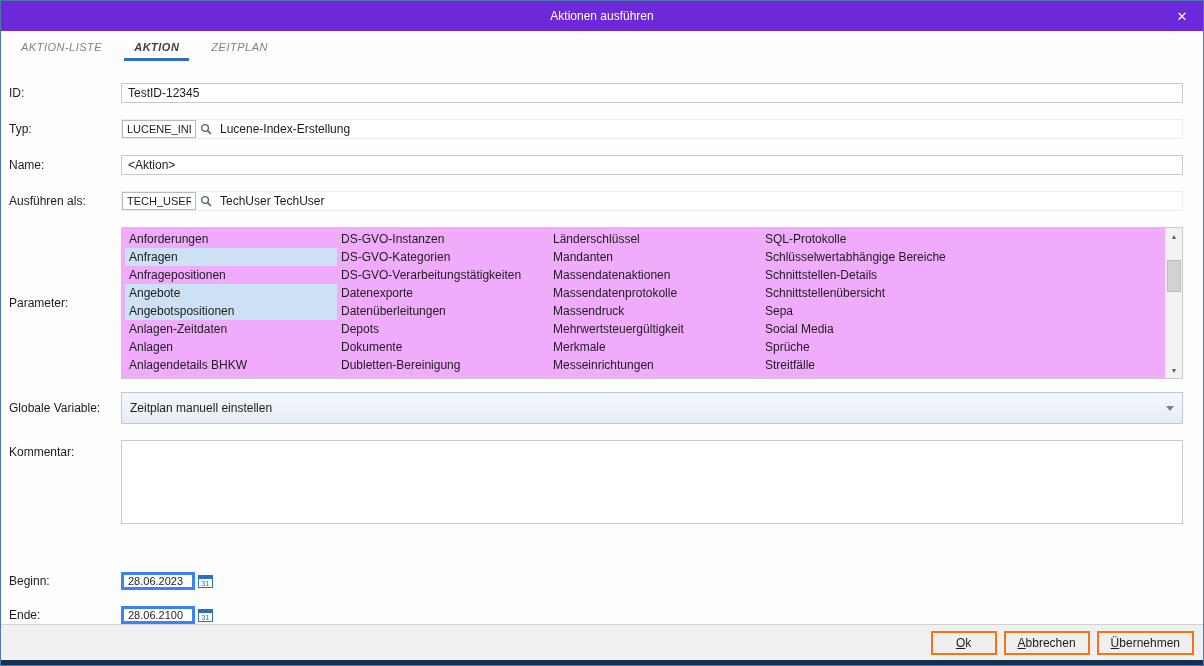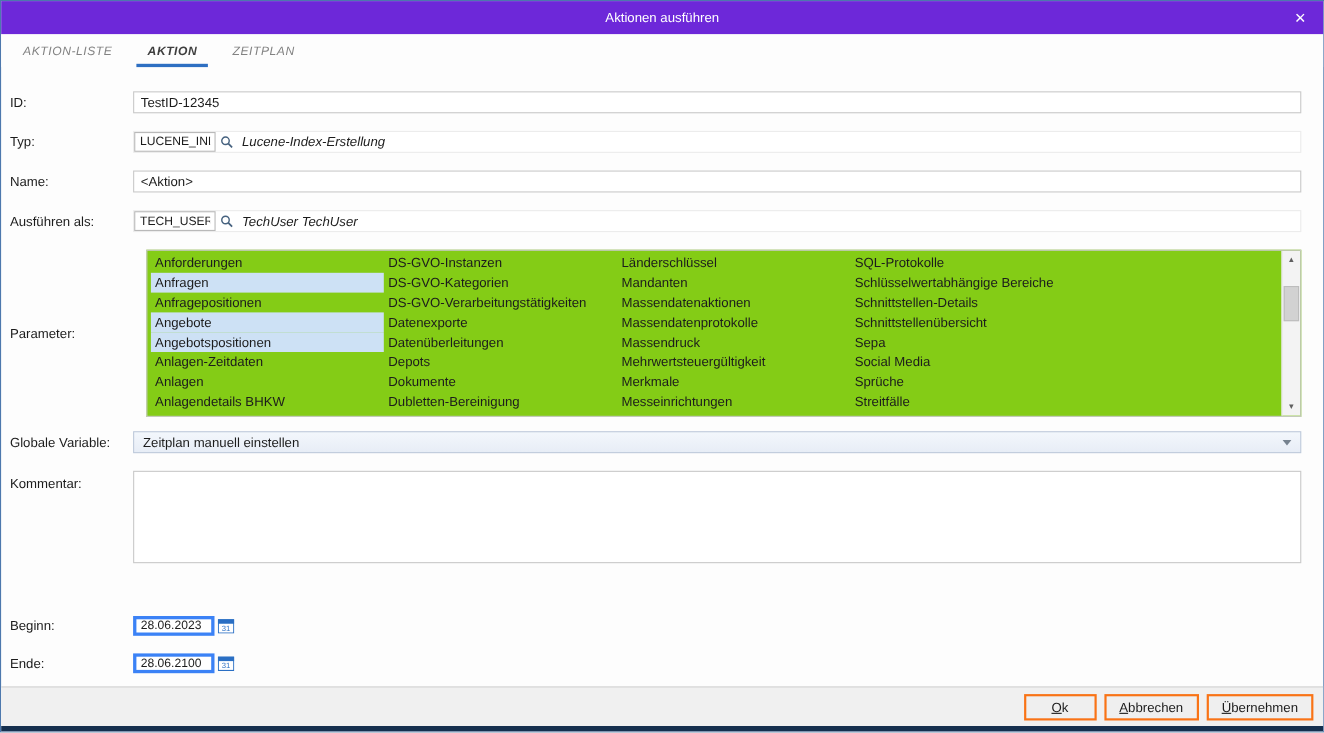--- a/index.html
+++ b/index.html
@@ -19,34 +19,34 @@
 
   .form{flex:1;padding:22px 20px 0 8px;overflow:hidden;}
   .frow{display:flex;align-items:center;margin-bottom:16px;}
   .flabel{flex:0 0 112px;font-size:12px;color:#1c1c1c;}
 
   .text-input{flex:1;height:20px;border:1px solid #c9c9c9;background:#fff;font-family:inherit;font-size:12px;color:#1c1c1c;padding:0 6px;outline:none;}
 
   .lookup-row{flex:1;display:flex;align-items:center;height:20px;border:1px solid #ececec;background:#fff;}
   .code-input{width:74px;height:18px;border:1px solid #b9b9b9;font-family:inherit;font-size:11px;color:#1c1c1c;padding:0 4px;outline:none;}
   .lookup-btn{width:20px;height:18px;display:flex;align-items:center;justify-content:center;cursor:pointer;}
-  .lookup-display{font-size:12px;color:#1c1c1c;margin-left:4px;white-space:nowrap;font-style:italic;}
+  .lookup-display{font-size:12px;color:#1c1c1c;margin-left:4px;white-space:nowrap;}
 
   .param-row{margin-bottom:13px;}
-  .param-list{flex:1;height:152px;border:1px solid #c9c9c9;background:#84cc16;display:flex;overflow:hidden;margin-left:12px;}
+  .param-list{flex:1;height:152px;border:1px solid #c9c9c9;background:#f0abfc;display:flex;overflow:hidden;}
   .param-cols{flex:1;display:flex;padding:2px 0 0 3px;overflow:hidden;}
   .param-col{flex:0 0 212px;width:212px;overflow:hidden;}
   .param-item{height:18px;line-height:18px;font-size:12px;color:#1c1c1c;padding-left:4px;white-space:nowrap;cursor:default;}
   .param-item.selected{background:#cde1f5;}
   .vscroll{flex:0 0 17px;background:#f3f3f3;border-left:1px solid #e6e6e6;display:flex;flex-direction:column;}
   .scroll-arrow{flex:0 0 16px;display:flex;align-items:center;justify-content:center;font-size:7px;color:#5f5f5f;cursor:pointer;}
   .scroll-track{flex:1;position:relative;}
   .scroll-thumb{position:absolute;top:16px;left:1px;right:1px;height:32px;background:#d2d2d2;border:1px solid #bdbdbd;cursor:pointer;}
 
-  .dropdown{flex:1;height:20px;border:1px solid #bcc8da;background:linear-gradient(#f3f7fc,#e7edf6);display:flex;align-items:center;justify-content:space-between;padding:0 8px;font-size:12px;color:#1c1c1c;cursor:pointer;}
+  .dropdown{flex:1;height:32px;border:1px solid #bcc8da;background:linear-gradient(#f3f7fc,#e7edf6);display:flex;align-items:center;justify-content:space-between;padding:0 8px;font-size:12px;color:#1c1c1c;cursor:pointer;}
   .chev{width:0;height:0;border-left:4px solid transparent;border-right:4px solid transparent;border-top:5px solid #76828f;}
 
   .comment-row{align-items:flex-start;margin-bottom:48px;}
   .comment-row .flabel{padding-top:5px;}
   .comment{flex:1;height:84px;border:1px solid #c9c9c9;background:#fff;resize:none;font-family:inherit;font-size:12px;color:#1c1c1c;padding:4px 6px;outline:none;}
 
   .date-input{flex:0 0 74px;width:74px;height:18px;border:3px solid #3b82f6;font-family:inherit;font-size:11px;color:#1c1c1c;padding:0 4px;outline:none;}
   .cal-btn{margin-left:3px;display:flex;align-items:center;cursor:pointer;}
 
   .footer{flex:0 0 36px;border-top:1px solid #d2d2d2;background:#f0f0f0;display:flex;align-items:center;justify-content:flex-end;gap:7px;padding-right:9px;}

